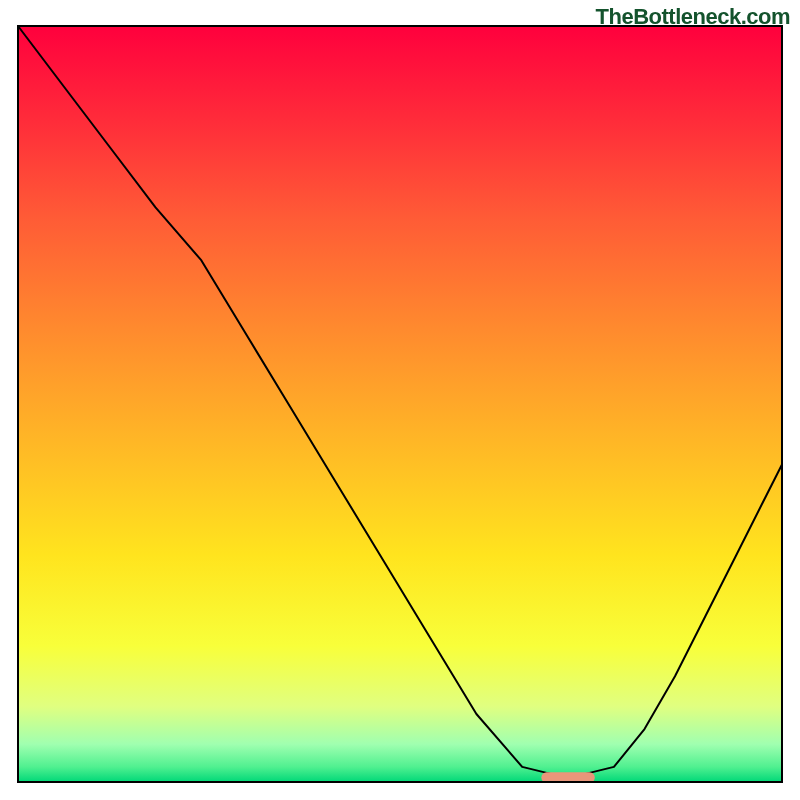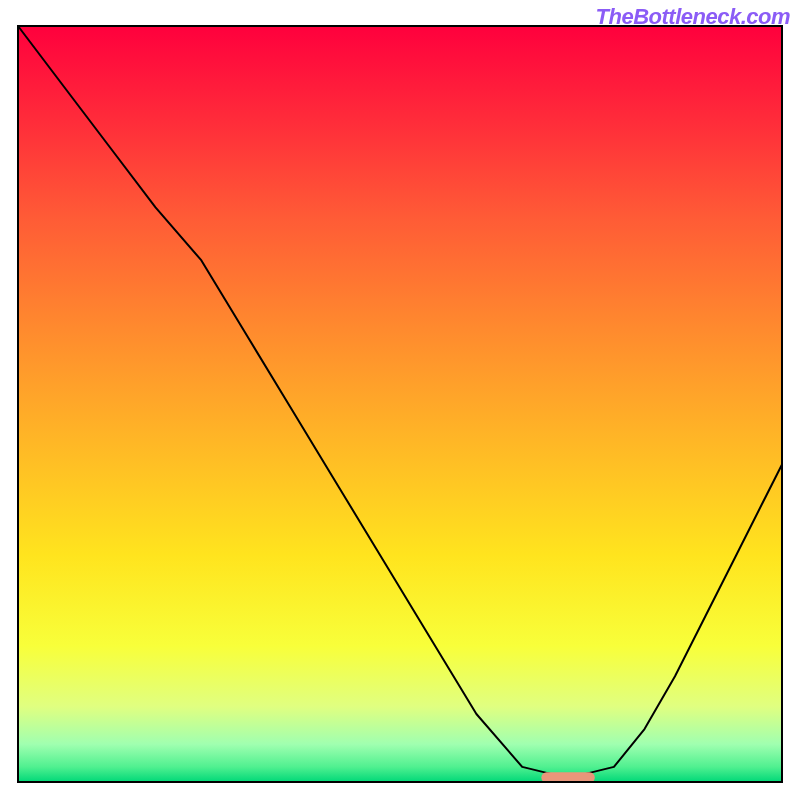--- a/index.html
+++ b/index.html
@@ -15,23 +15,22 @@
     width: 800px;
     height: 800px;
   }
   .watermark {
     position: absolute;
     top: 4px;
     right: 10px;
     font-family: Arial, Helvetica, sans-serif;
     font-size: 22px;
     font-weight: bold;
-    color: #8b5cf6;
+    color: #14532d;
     letter-spacing: -0.5px;
-    font-style: italic;
   }
   svg {
     display: block;
   }
 </style>
 </head>
 <body>
 
 <div class="frame">
   <div class="watermark">TheBottleneck.com</div>

